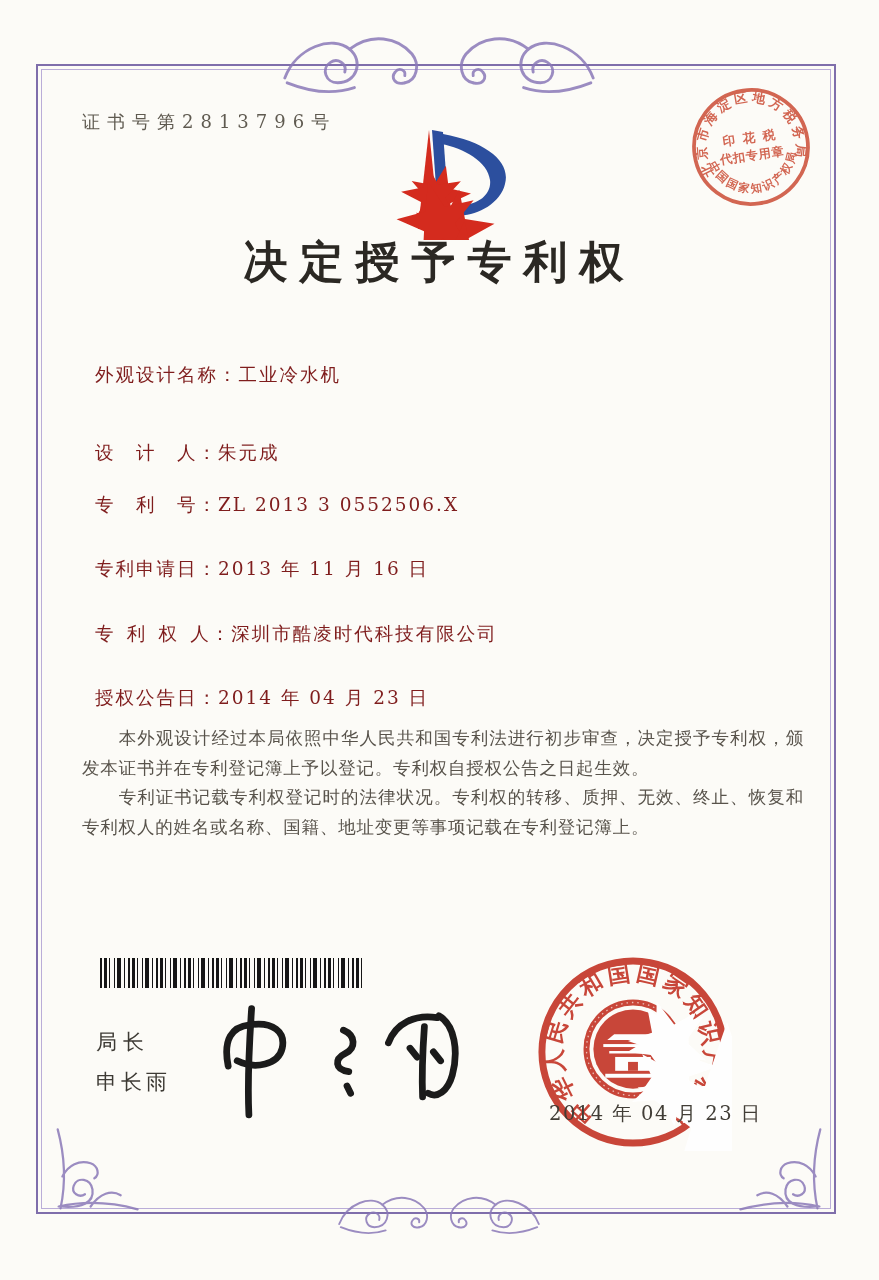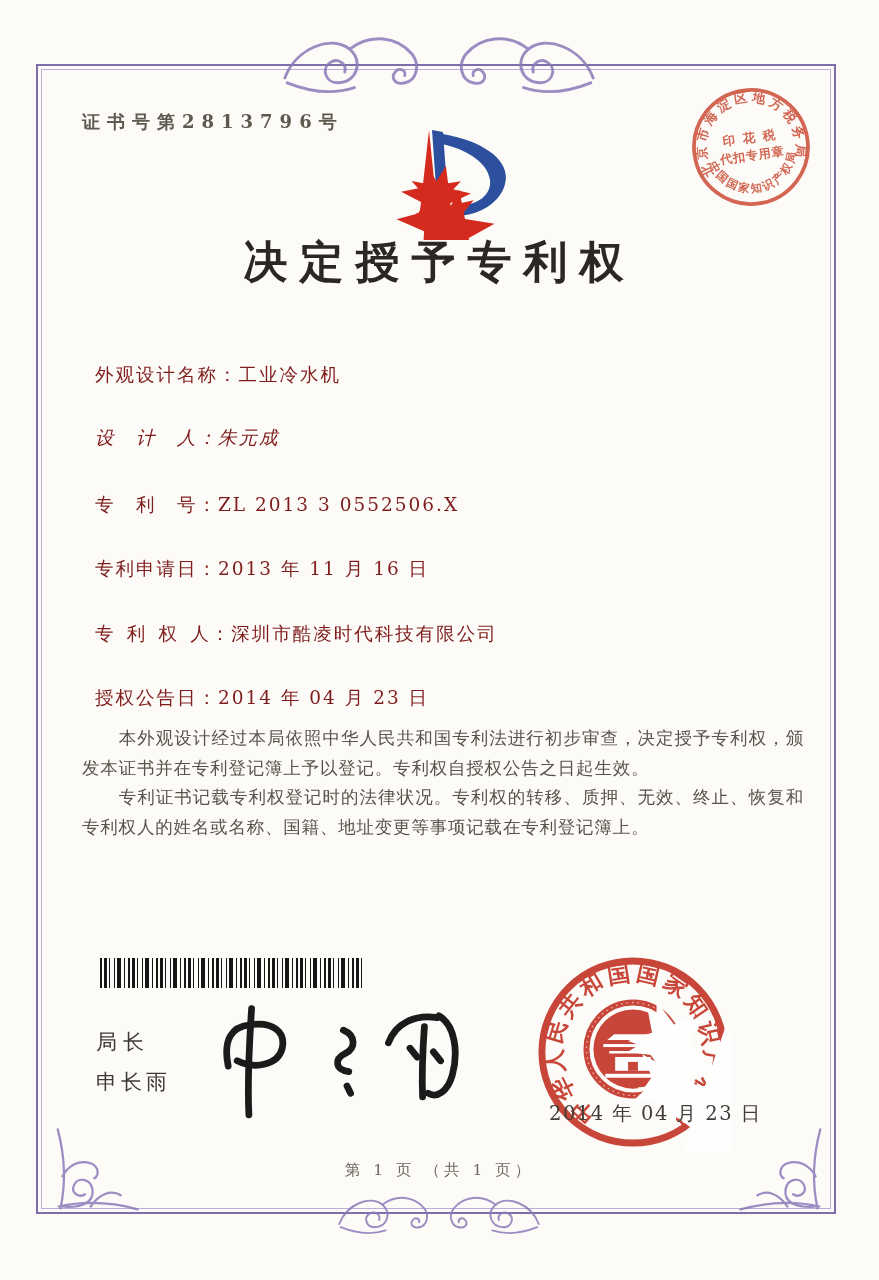--- a/index.html
+++ b/index.html
@@ -22,36 +22,36 @@
   .orn-tc-l { left:266px; top:30px;  width:172px; height:72px; }
   .orn-tc-r { left:440px; top:30px;  width:172px; height:72px; transform:scaleX(-1); }
   .orn-bc-l { left:330px; top:1192px; width:108px; height:48px; }
   .orn-bc-r { left:440px; top:1192px; width:108px; height:48px; transform:scaleX(-1); }
   .orn-br   { left:722px; top:1120px; width:112px; height:94px; }
   .orn-bl   { left:44px;  top:1120px; width:112px; height:94px; transform:scaleX(-1); }
 
   
   .cert-no {
     position:absolute; left:82px; top:110px;
-    font-size:18px; letter-spacing:7px; color:#5f5a50;font-weight:bold;
+    font-size:18px; letter-spacing:7px; color:#5f5a50;
   }
   .logo { position:absolute; left:358px; top:124px; width:152px; height:116px; }
   .title {
     position:absolute; left:0; top:233px; width:100%; margin:0;
     text-align:center; font-size:44px; font-weight:700;
     letter-spacing:12px; color:#2b2823;
   }
 
   
   .field {
     position:absolute; left:95px; white-space:nowrap;
     font-size:18.5px; letter-spacing:2px; color:#7f1d1d;
   }
   .field:nth-of-type(1) { top:362px; }
-  .field:nth-of-type(2) { top:425px;font-style:italic; }
+  .field:nth-of-type(2) { top:440px; }
   .field:nth-of-type(3) { top:492px; }
   .field:nth-of-type(4) { top:556px; }
   .field:nth-of-type(5) { top:621px; }
   .field:nth-of-type(6) { top:685px; }
 
   
   .body { position:absolute; left:82px; top:724px; width:722px; }
   .body p {
     margin:0; font-size:17.5px; line-height:29.5px; letter-spacing:.8px;
     color:#58534b; text-align:justify; text-indent:2.1em;
@@ -243,15 +243,14 @@
         <textPath href="#stampTop" startOffset="6">北京市海淀区地方税务局</textPath>
       </text>
       <text font-size="13.5" letter-spacing="2.5" fill="#cf5a45" font-weight="600" font-family="DejaVu Serif, Liberation Serif, serif">
         <textPath href="#stampBot" startOffset="2">中国国家知识产权局</textPath>
       </text>
       <text x="80" y="74" text-anchor="middle" font-size="15" letter-spacing="2" fill="#cf5a45" font-weight="700" font-family="DejaVu Serif, Liberation Serif, serif">印 花 税</text>
       <text x="80" y="95" text-anchor="middle" font-size="14.5" letter-spacing="1" fill="#cf5a45" font-weight="700" font-family="DejaVu Serif, Liberation Serif, serif">代扣专用章</text>
     </svg>
   </div>
 
-  <div class="footer">第 1 页 （共 1 页）</div>
 
 </div>
 
 </body></html>

